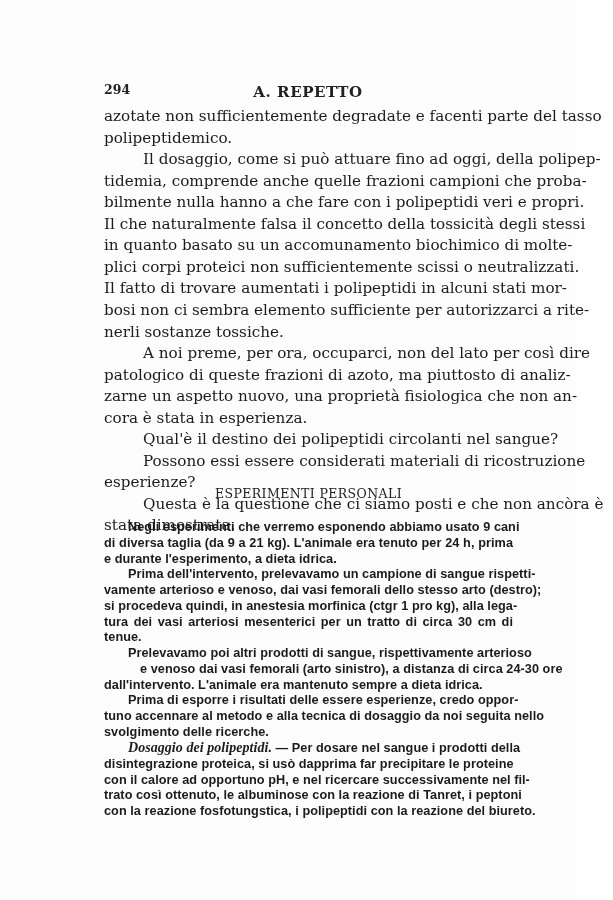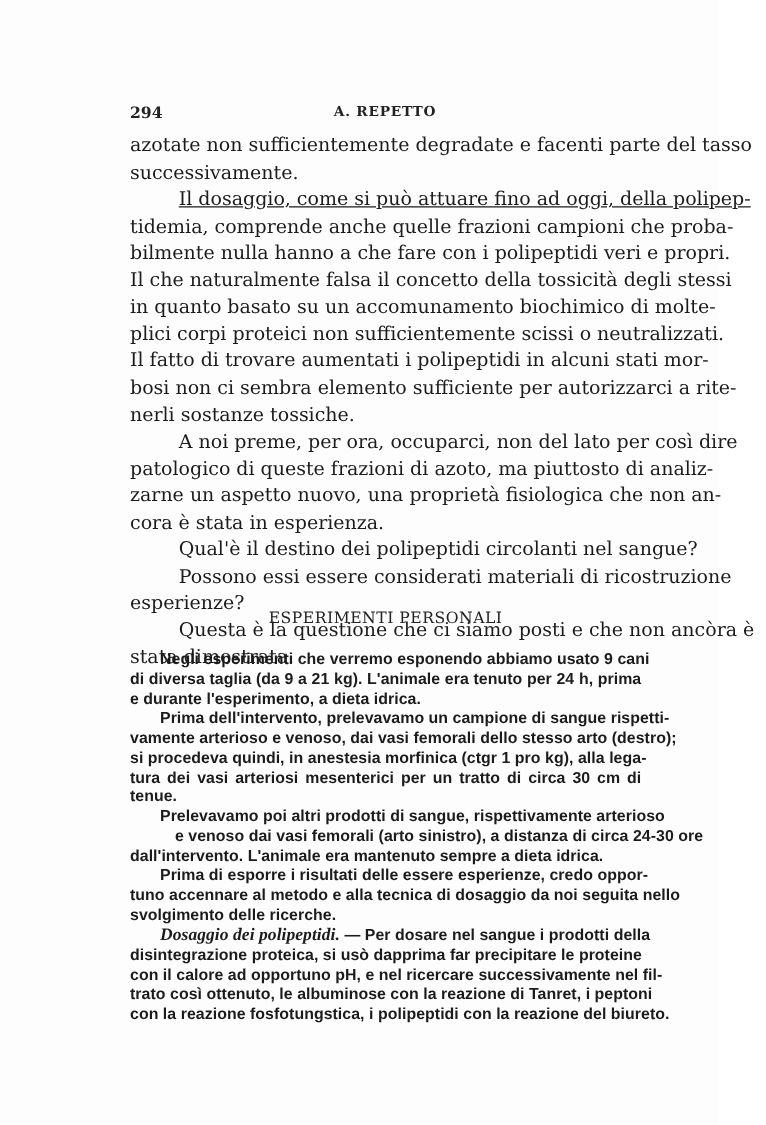--- a/index.html
+++ b/index.html
@@ -4,21 +4,21 @@
   <style>
     html, body { margin: 0; padding: 0; }
     body {
       width: 613px; height: 900px; background: #ffffff; position: relative; overflow: hidden;
       color: #1a1a1a;
     }
     .page { position: absolute; left: 0; top: 0; width: 575px; height: 900px; background: #fdfdfd; }
     .running-head { position: absolute; top: 82px; left: 104px; width: 408px; height: 16px;
       font-family: "DejaVu Serif", serif; }
     .page-number { position: absolute; left: 0; top: 0; font-size: 12.5px; font-weight: bold; color: #222; }
-    .author { position: absolute; left: 0; right: 0; top: 1px; text-align: center; font-size: 11px;
+    .author { position: absolute; left: 0; right: 0; top: 1px; text-align: center; font-size: 15px;
       font-weight: bold; letter-spacing: 0.6px; color: #222; }
     .body-large { position: absolute; left: 104px; width: 409px;
       font-family: "DejaVu Serif", serif; font-size: 15.2px; color: #1b1b1b; }
     .body-small { position: absolute; left: 104px; width: 409px;
       font-family: "Liberation Sans", sans-serif; font-size: 12.7px; color: #1b1b1b; font-weight: bold;
       letter-spacing: 0.05px; }
     .line { position: absolute; left: 0; width: 409px; white-space: nowrap; text-align: justify;
       text-align-last: justify; line-height: 20px; }
     .line.last { text-align-last: left; }
     .line.indent { left: 39px; width: 370px; }
@@ -33,22 +33,22 @@
 
 <div class="page">
 
   <div class="running-head">
     <span class="page-number">294</span>
     <span class="author">A. REPETTO</span>
   </div>
 
   <div class="body-large" id="intro" style="top:106px;">
       <div class="line" style="top: 0px;">azotate non sufficientemente degradate e facenti parte del tasso</div>
-      <div class="line last" style="top: 21.55px;">successivamente.</div>
-      <div class="line indent" style="top: 43.1px; text-decoration: underline;">Il dosaggio, come si può attuare fino ad oggi, della polipep-</div>
+      <div class="line last" style="top: 21.55px;">polipeptidemico.</div>
+      <div class="line indent" style="top: 43.1px;">Il dosaggio, come si può attuare fino ad oggi, della polipep-</div>
       <div class="line" style="top: 64.65px;">tidemia, comprende anche quelle frazioni campioni che proba-</div>
       <div class="line" style="top: 86.2px;">bilmente nulla hanno a che fare con i polipeptidi veri e propri.</div>
       <div class="line" style="top: 107.75px;">Il che naturalmente falsa il concetto della tossicità degli stessi</div>
       <div class="line" style="top: 129.3px;">in quanto basato su un accomunamento biochimico di molte-</div>
       <div class="line" style="top: 150.85px;">plici corpi proteici non sufficientemente scissi o neutralizzati.</div>
       <div class="line" style="top: 172.4px;">Il fatto di trovare aumentati i polipeptidi in alcuni stati mor-</div>
       <div class="line" style="top: 193.95px;">bosi non ci sembra elemento sufficiente per autorizzarci a rite-</div>
       <div class="line last" style="top: 215.5px;">nerli sostanze tossiche.</div>
       <div class="line indent" style="top: 237.05px;">A noi preme, per ora, occuparci, non del lato per così dire</div>
       <div class="line" style="top: 258.6px;">patologico di queste frazioni di azoto, ma piuttosto di analiz-</div>

